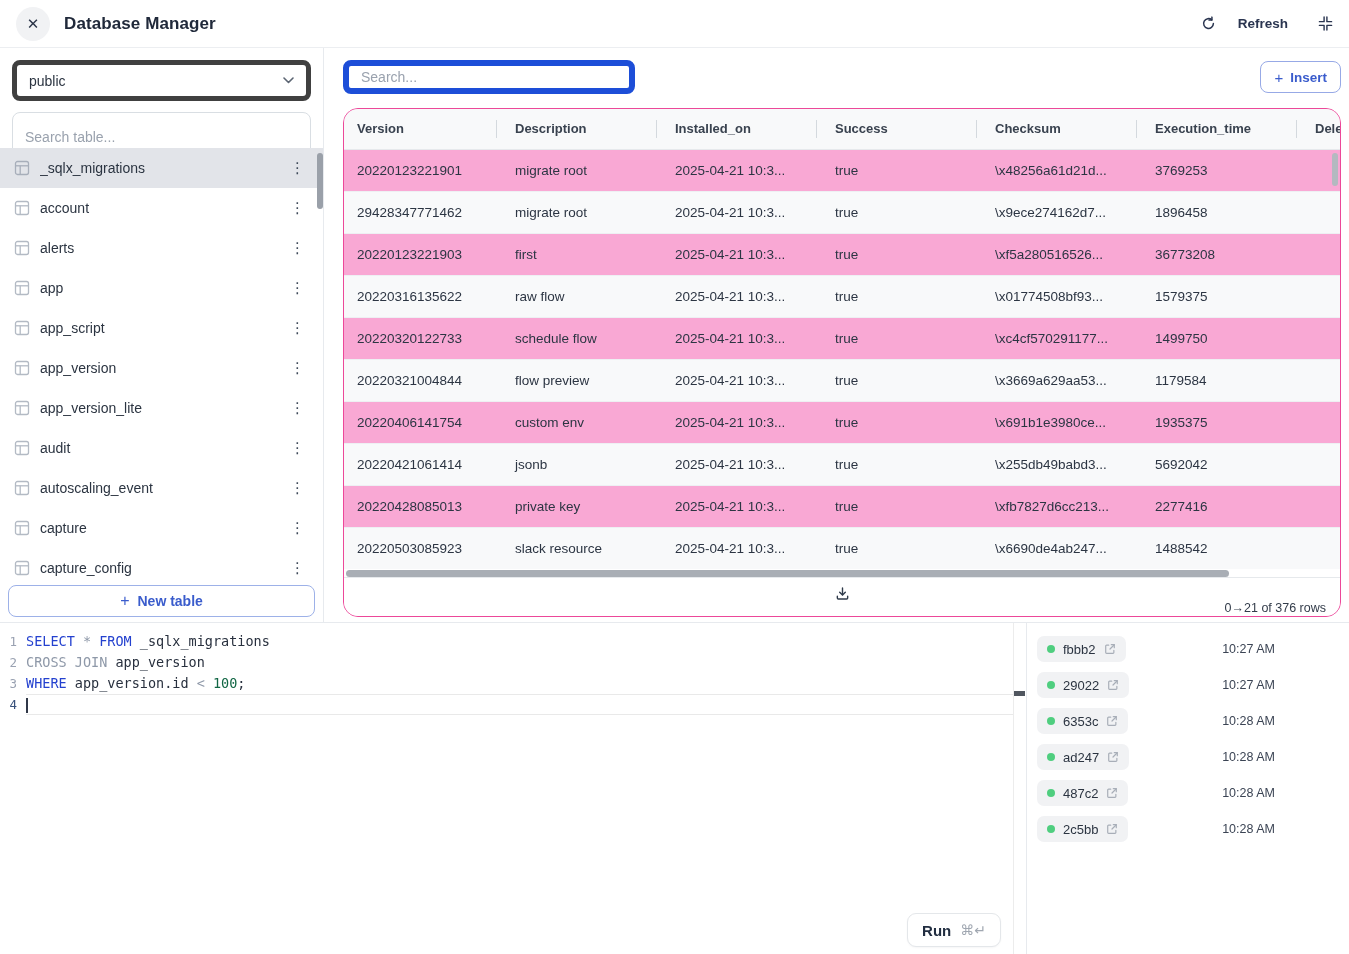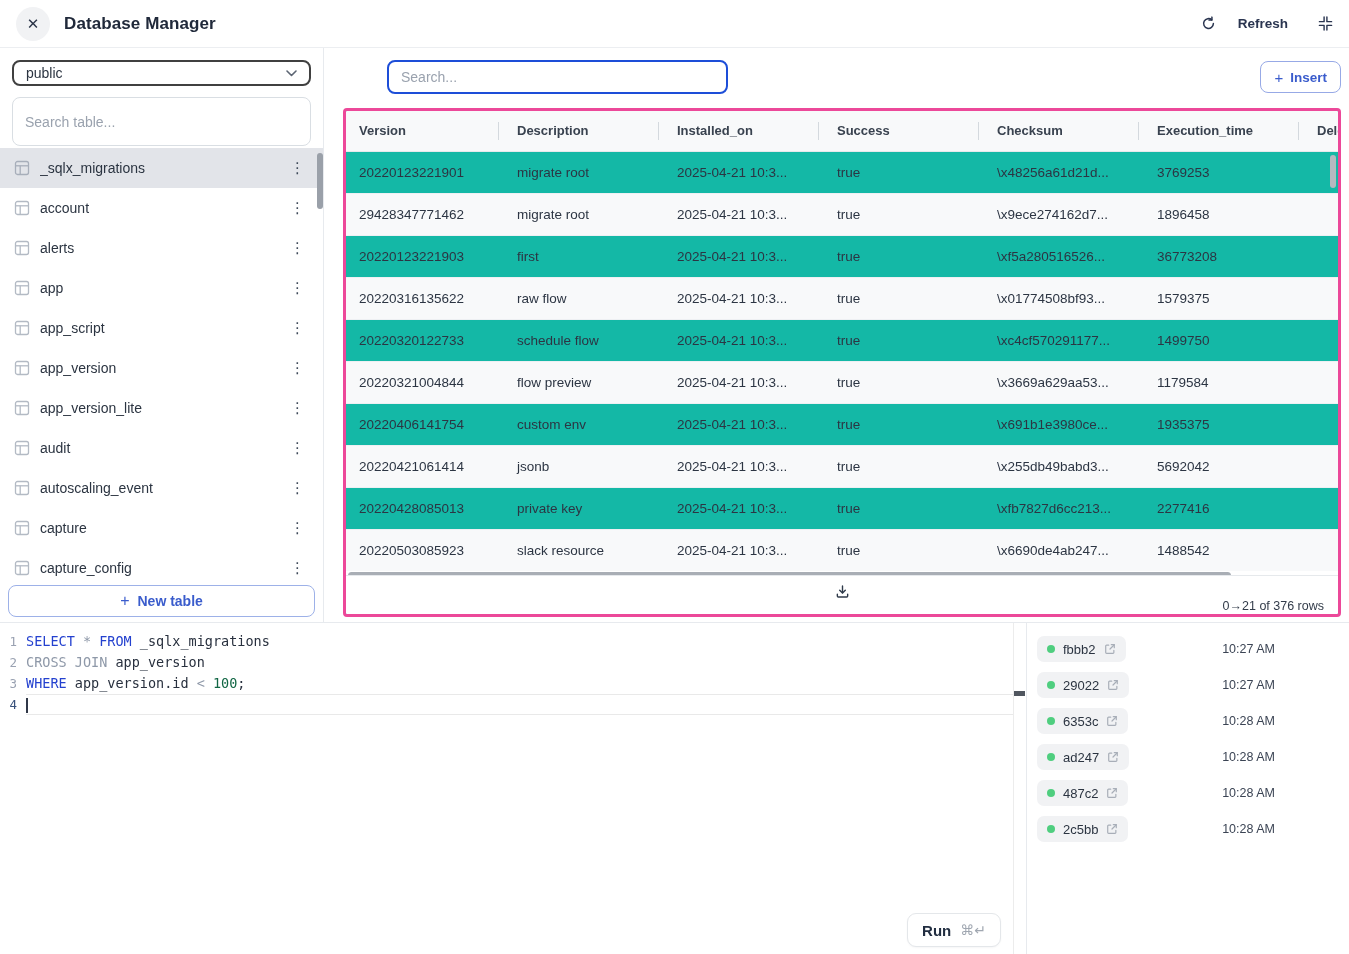--- a/index.html
+++ b/index.html
@@ -17,21 +17,21 @@
     display:flex; align-items:center; justify-content:center; font-size:15px; color:#2a3447; cursor:pointer; }
   .app-title { font-size:17px; font-weight:700; color:#20293a; margin-left:14px; letter-spacing:.1px;}
   .topbar-right { margin-left:auto; display:flex; align-items:center; gap:30px; }
   .refresh-btn { display:flex; align-items:center; gap:22px; background:none; border:none;
     font-family:inherit; font-size:13.5px; font-weight:700; color:#2a3550; cursor:pointer; }
   .iconbtn { background:none; border:none; color:#2a3550; cursor:pointer; display:flex; align-items:center; }
 
   
   .sidebar { position:absolute; left:0; top:48px; width:324px; height:574px;
     border-right:1px solid #e7eaee; background:#fff; }
-  .schema-select { margin:12px 12px 0 12px; height:26px; border:2px solid #404040; border-radius:8px;
+  .schema-select { margin:12px 12px 0 12px; height:41px; border:5px solid #404040; border-radius:8px;
     display:flex; align-items:center; padding:0 12px; font-size:14px; color:#2b3441; cursor:pointer; justify-content:space-between;}
   .table-search { margin:11px 12px 0 12px; width:calc(100% - 24px); height:49px; border:1px solid #d9dee3; border-radius:8px;
     padding:0 12px; font-family:inherit; font-size:14px; color:#2b3441; outline:none; }
   .table-search::placeholder { color:#9aa2ae; }
   .table-list { position:absolute; top:100px; left:0; right:0; bottom:37px; overflow:hidden; }
   .table-item { height:40px; display:flex; align-items:center; padding:0 14px; cursor:pointer; }
   .table-item.selected { background:#e2e4e9; }
   .table-item .tbl-icon { flex:0 0 16px; margin-right:10px; color:#b3bac4; display:flex; }
   .table-item.selected .tbl-icon { color:#a7aeba; }
   .table-item .tbl-label { font-size:14px; color:#2b3441; flex:1 1 auto; white-space:nowrap; overflow:hidden; }
@@ -40,30 +40,30 @@
   .sidebar-scroll { position:absolute; right:0; top:105px; width:6px; height:56px; background:#9aa0a9; border-radius:3px; }
   .new-table-btn { position:absolute; left:8px; right:8px; bottom:5px; height:32px;
     border:1px solid #9db1e8; border-radius:8px; background:#fff; color:#3a5ccc;
     font-family:inherit; font-size:14px; font-weight:700; cursor:pointer;
     display:flex; align-items:center; justify-content:center; gap:8px; }
   .new-table-btn .plus { font-weight:400; font-size:16px; }
 
   
   .main { position:absolute; left:325px; top:48px; right:0; height:574px; background:#fff; }
   .main-toolbar { position:absolute; left:18px; right:8px; top:12px; height:34px; display:flex; align-items:center; }
-  .grid-search { width:341px; height:34px; border:2px solid #1d4ed8; border-radius:8px; padding:0 12px;
-    font-family:inherit; font-size:14px; color:#2b3441; outline:none;margin-left:44px; }
+  .grid-search { width:292px; height:34px; border:6px solid #1d4ed8; border-radius:8px; padding:0 12px;
+    font-family:inherit; font-size:14px; color:#2b3441; outline:none; }
   .grid-search::placeholder { color:#9aa2ae; }
   .insert-btn { margin-left:auto; height:32px; padding:0 13px; border:1px solid #97a9e6; border-radius:8px;
     background:#fff; color:#3a5ccc; font-family:inherit; font-size:13.5px; font-weight:700; cursor:pointer;
     display:flex; align-items:center; gap:7px; }
   .insert-btn .plus { font-weight:400; font-size:15px; }
 
   .grid-wrap { position:absolute; left:18px; right:8px; top:60px; bottom:5px;
-    border:3px solid #ec4899; border-radius:4px; overflow:hidden; background:#14b8a6; }
+    border:1px solid #ec4899; border-radius:15px; overflow:hidden; background:#f9a8d4; }
   .grid-clip { position:absolute; left:0; right:0; top:0; height:460px; overflow:hidden; }
   table.data { border-collapse:collapse; table-layout:fixed; width:1112px; }
   table.data col.c1{width:152px} table.data col.c2{width:160px} table.data col.c3{width:160px}
   table.data col.c4{width:160px} table.data col.c5{width:160px} table.data col.c6{width:160px} table.data col.c7{width:160px}
   table.data th { height:40px; background:#f8f9fa; font-size:13px; font-weight:700; color:#39424f;
     text-align:left; padding:0 8px 0 19px; border-bottom:1px solid #e6e9ec; position:relative; white-space:nowrap; overflow:hidden;}
   table.data th:first-child { padding-left:13px; }
   table.data th + th::before { content:""; position:absolute; left:0; top:11px; width:1px; height:18px; background:#d4d9de; }
   table.data td { height:42px; font-size:13.5px; color:#2c3543; padding:0 8px 0 19px;
     border-bottom:1px solid #eef0f3; white-space:nowrap; overflow:hidden; }

